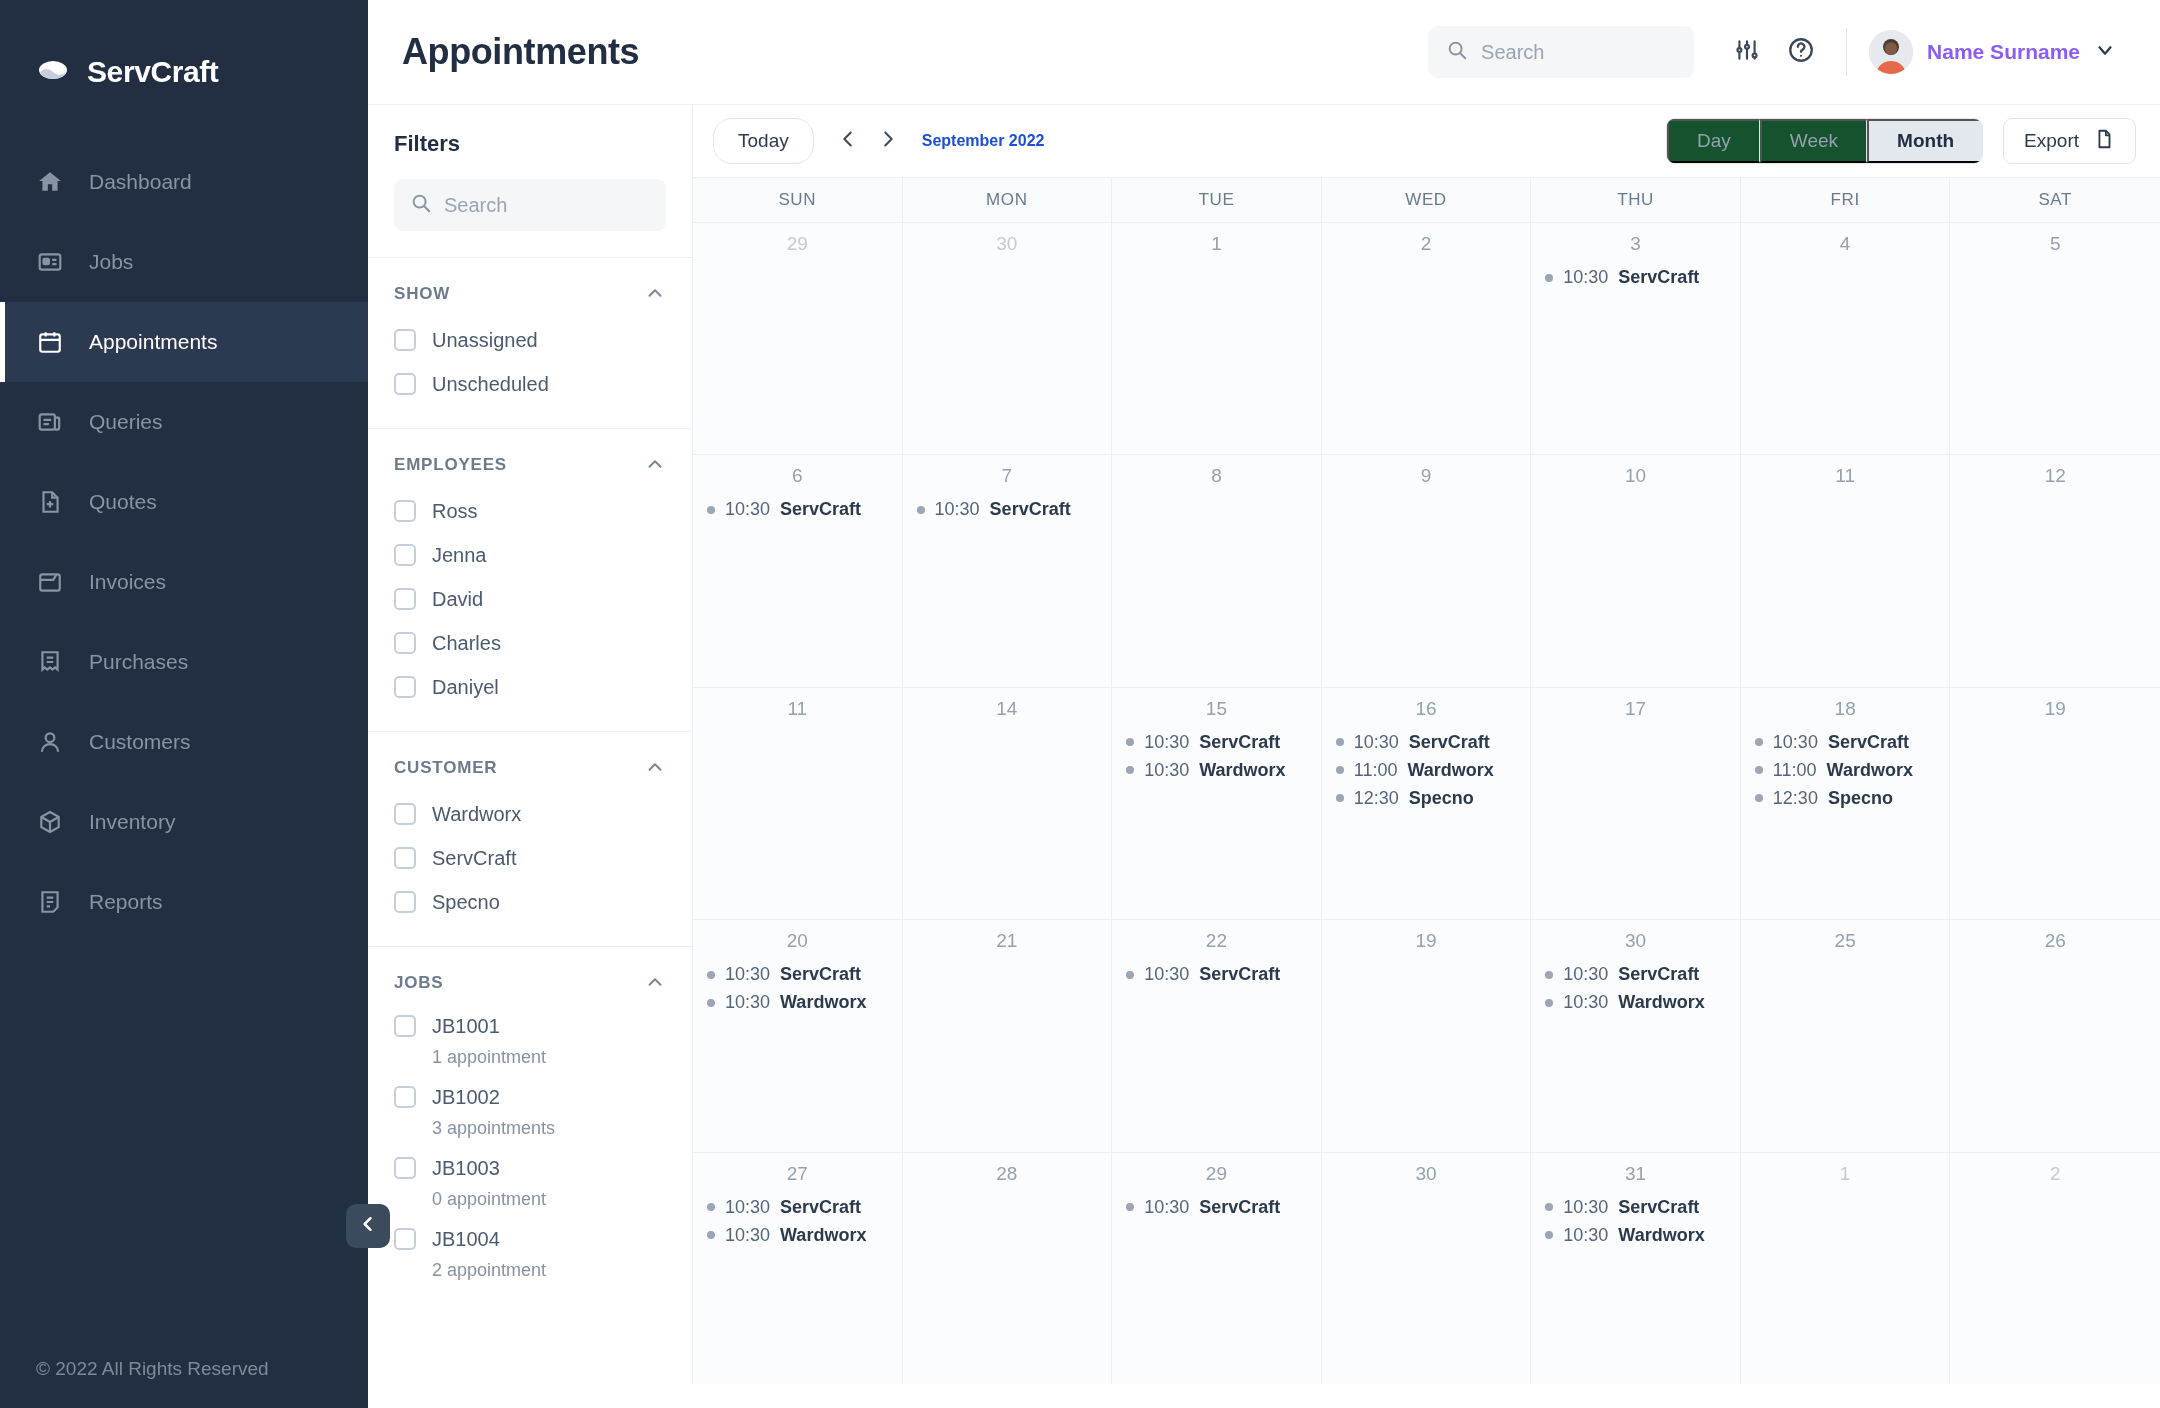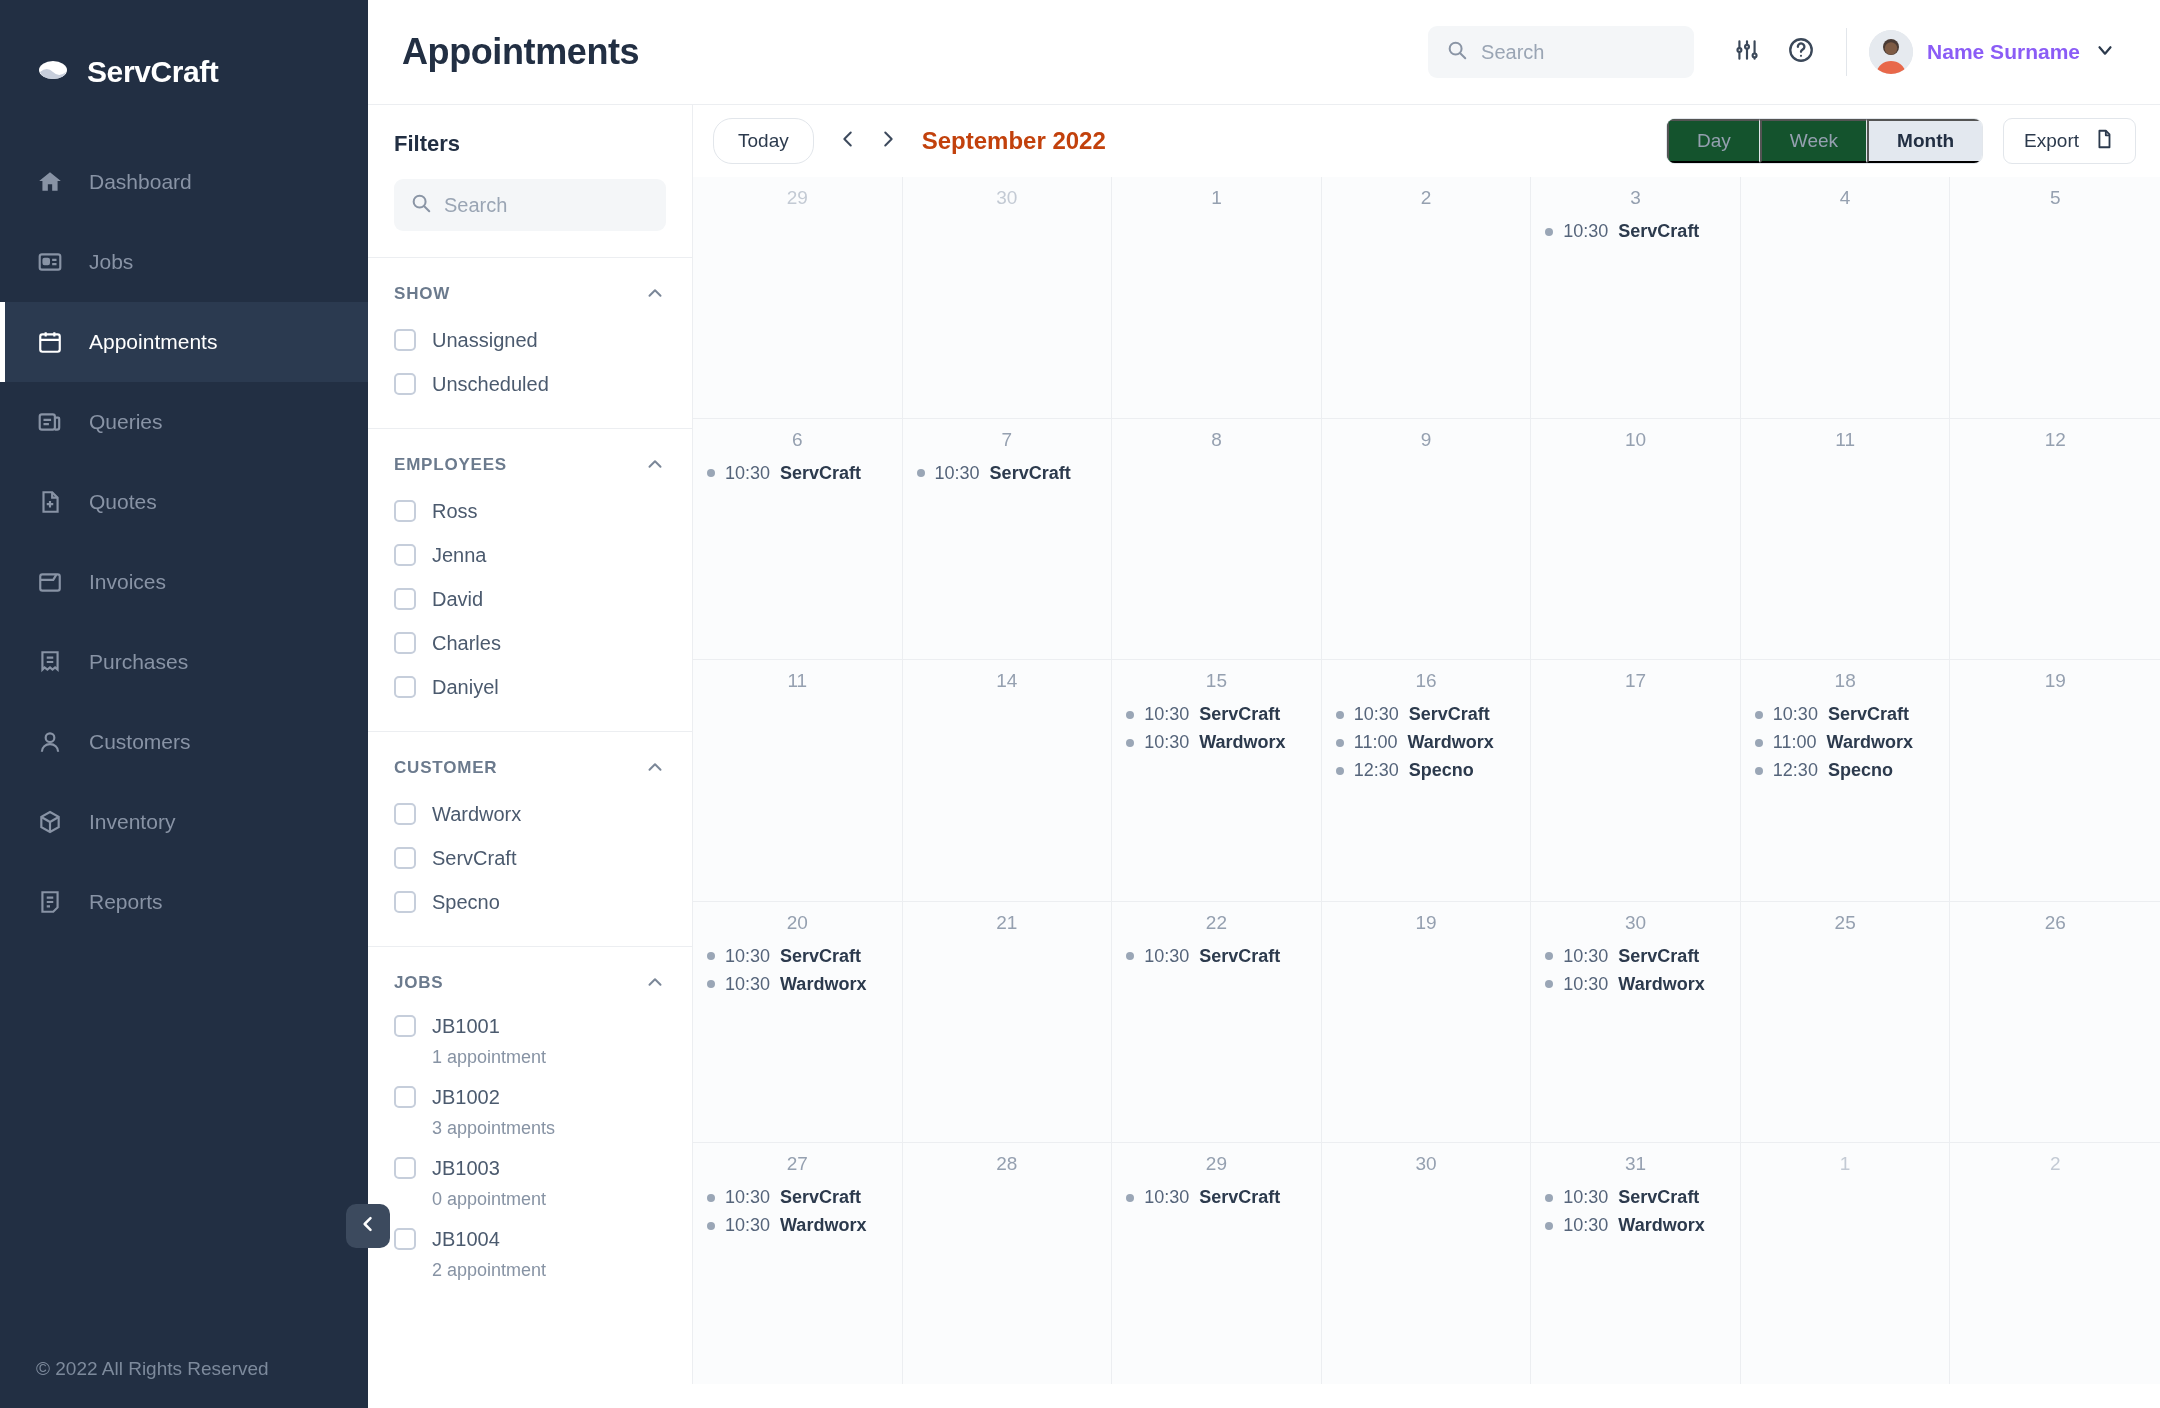--- a/index.html
+++ b/index.html
@@ -134,21 +134,21 @@
   }
   .btn {
     border: 1px solid #e2e6eb; background: #fff; border-radius: 9px;
     font-family: inherit; cursor: pointer; color: #2c3a4d;
   }
   .btn-today { height: 46px; padding: 0 24px; font-size: 19px; font-weight: 500; border-radius: 19px; }
   .nav-arrow {
     width: 40px; height: 40px; display: flex; align-items: center; justify-content: center;
     cursor: pointer; color: #3d4a5d;
   }
-  .cal-month { font-size: 24px; font-weight: 700; color: #c2410c; margin-left: 14px; }
+  .cal-month { font-size: 16px; font-weight: 700; color: #1d4ed8; margin-left: 14px; }
   .cal-right { margin-left: auto; display: flex; align-items: center; gap: 20px; }
   .seg {
     display: flex; border: 1px solid #e2e6eb; border-radius: 9px; overflow: hidden; height: 46px;
   }
   .seg-btn {
     padding: 0 28px; display: flex; align-items: center; justify-content: center;
     font-size: 19px; color: #95a0b0; background: #14532d; cursor: pointer;
     border-right: 1px solid #e2e6eb; font-family: inherit;
   }
   .seg-btn:last-child { border-right: none; }
@@ -521,20 +521,29 @@
                 <svg width="22" height="22" viewBox="0 0 24 24" fill="none" stroke="#2c3a4d" stroke-width="2" stroke-linejoin="round">
                     <path d="M7 3h7l4 4v14H7z"></path>
                     <path d="M14 3v5h4"></path>
                   </svg>
               </span>
             </button>
           </div>
         </div>
 
         <div class="cal-grid">
+          <div class="dow-row">
+            <div class="dow">SUN</div>
+            <div class="dow">MON</div>
+            <div class="dow">TUE</div>
+            <div class="dow">WED</div>
+            <div class="dow">THU</div>
+            <div class="dow">FRI</div>
+            <div class="dow">SAT</div>
+          </div>
           <div class="weeks" id="weeks">
               <div class="week">
                 <div class="daycell">
                   <div class="daynum muted">29</div>
                   <div class="events"></div>
                 </div>
                 <div class="daycell">
                   <div class="daynum muted">30</div>
                   <div class="events"></div>
                 </div>

